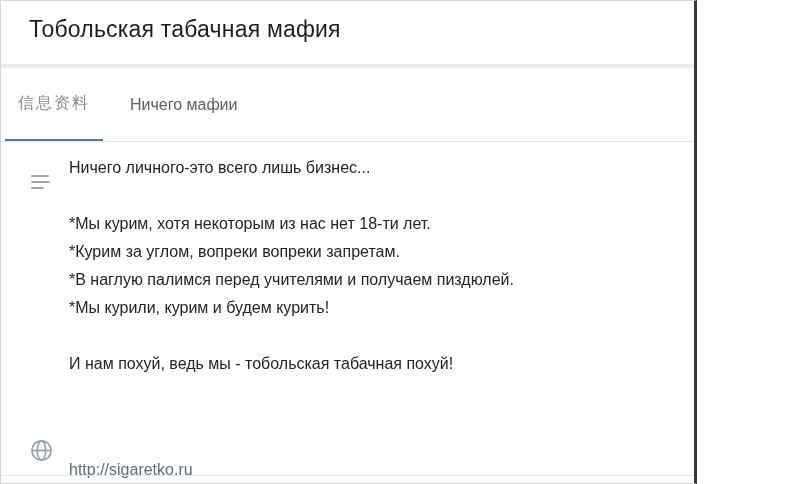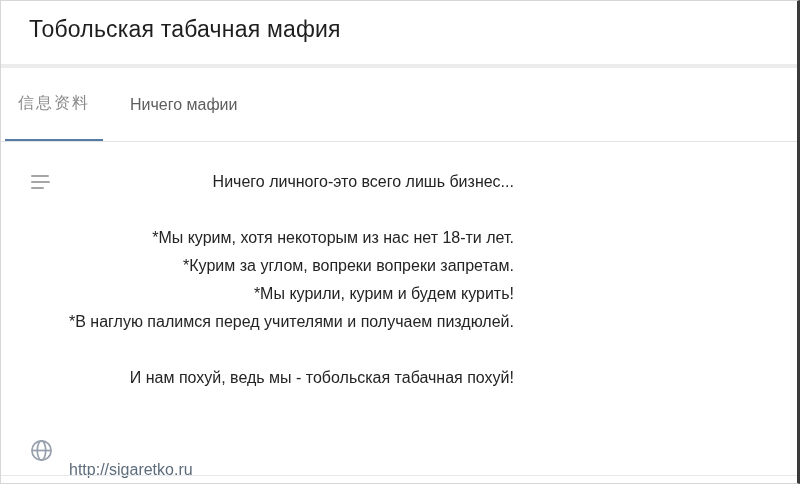--- a/index.html
+++ b/index.html
@@ -5,21 +5,21 @@
   * { margin: 0; padding: 0; box-sizing: border-box; }
   html, body { background: #ffffff; }
   body {
     font-family: "Liberation Sans", "DejaVu Sans", sans-serif;
     width: 800px;
     height: 484px;
     overflow: hidden;
   }
   .panel {
     position: relative;
-    width: 800px;
+    width: 697px;
     height: 484px;
     background: #ffffff;
     border: 1px solid #d6d6d6;
     border-right: 3px solid #3a3a3a;
   }
   
   .header {
     position: absolute;
     top: 0; left: 0; right: 0;
     height: 63px;
@@ -90,25 +90,24 @@
     background: #a6a6a6;
     border-radius: 1px;
     margin-bottom: 4px;
   }
   .desc-icon .bar.b1 { width: 18px; }
   .desc-icon .bar.b2 { width: 19px; }
   .desc-icon .bar.b3 { width: 13px; }
   .desc-text {
     position: absolute;
     left: 68px;
-    top: 26px;
+    top: 12px;
     font-size: 16px;
     color: #242424;
     line-height: 28px;
-    text-align: right;
   }
   .desc-line { min-height: 28px; white-space: pre; }
   .website-row {
     position: absolute;
     left: 0;
     top: 293px;
     height: 32px;
     width: 100%;
   }
   .globe-icon {
@@ -162,22 +161,22 @@
       <div class="bar b1"></div>
       <div class="bar b2"></div>
       <div class="bar b3"></div>
     </div>
 
     <div class="desc-text">
       <div class="desc-line">Ничего личного-это всего лишь бизнес...</div>
       <div class="desc-line"></div>
       <div class="desc-line">*Мы курим, хотя некоторым из нас нет 18-ти лет.</div>
       <div class="desc-line">*Курим за углом, вопреки вопреки запретам.</div>
+      <div class="desc-line">*В наглую палимся перед учителями и получаем пиздюлей.</div>
       <div class="desc-line">*Мы курили, курим и будем курить!</div>
-      <div class="desc-line">*В наглую палимся перед учителями и получаем пиздюлей.</div>
       <div class="desc-line"></div>
       <div class="desc-line">И нам похуй, ведь мы - тобольская табачная похуй!</div>
     </div>
 
     <div class="website-row">
       <svg class="globe-icon" viewBox="0 0 24 24" fill="none">
         <circle cx="12" cy="12" r="10" stroke="#97a0ac" stroke-width="1.8"></circle>
         <ellipse cx="12" cy="12" rx="4.4" ry="10" stroke="#97a0ac" stroke-width="1.8"></ellipse>
         <line x1="2" y1="12" x2="22" y2="12" stroke="#97a0ac" stroke-width="1.8"></line>
       </svg>

